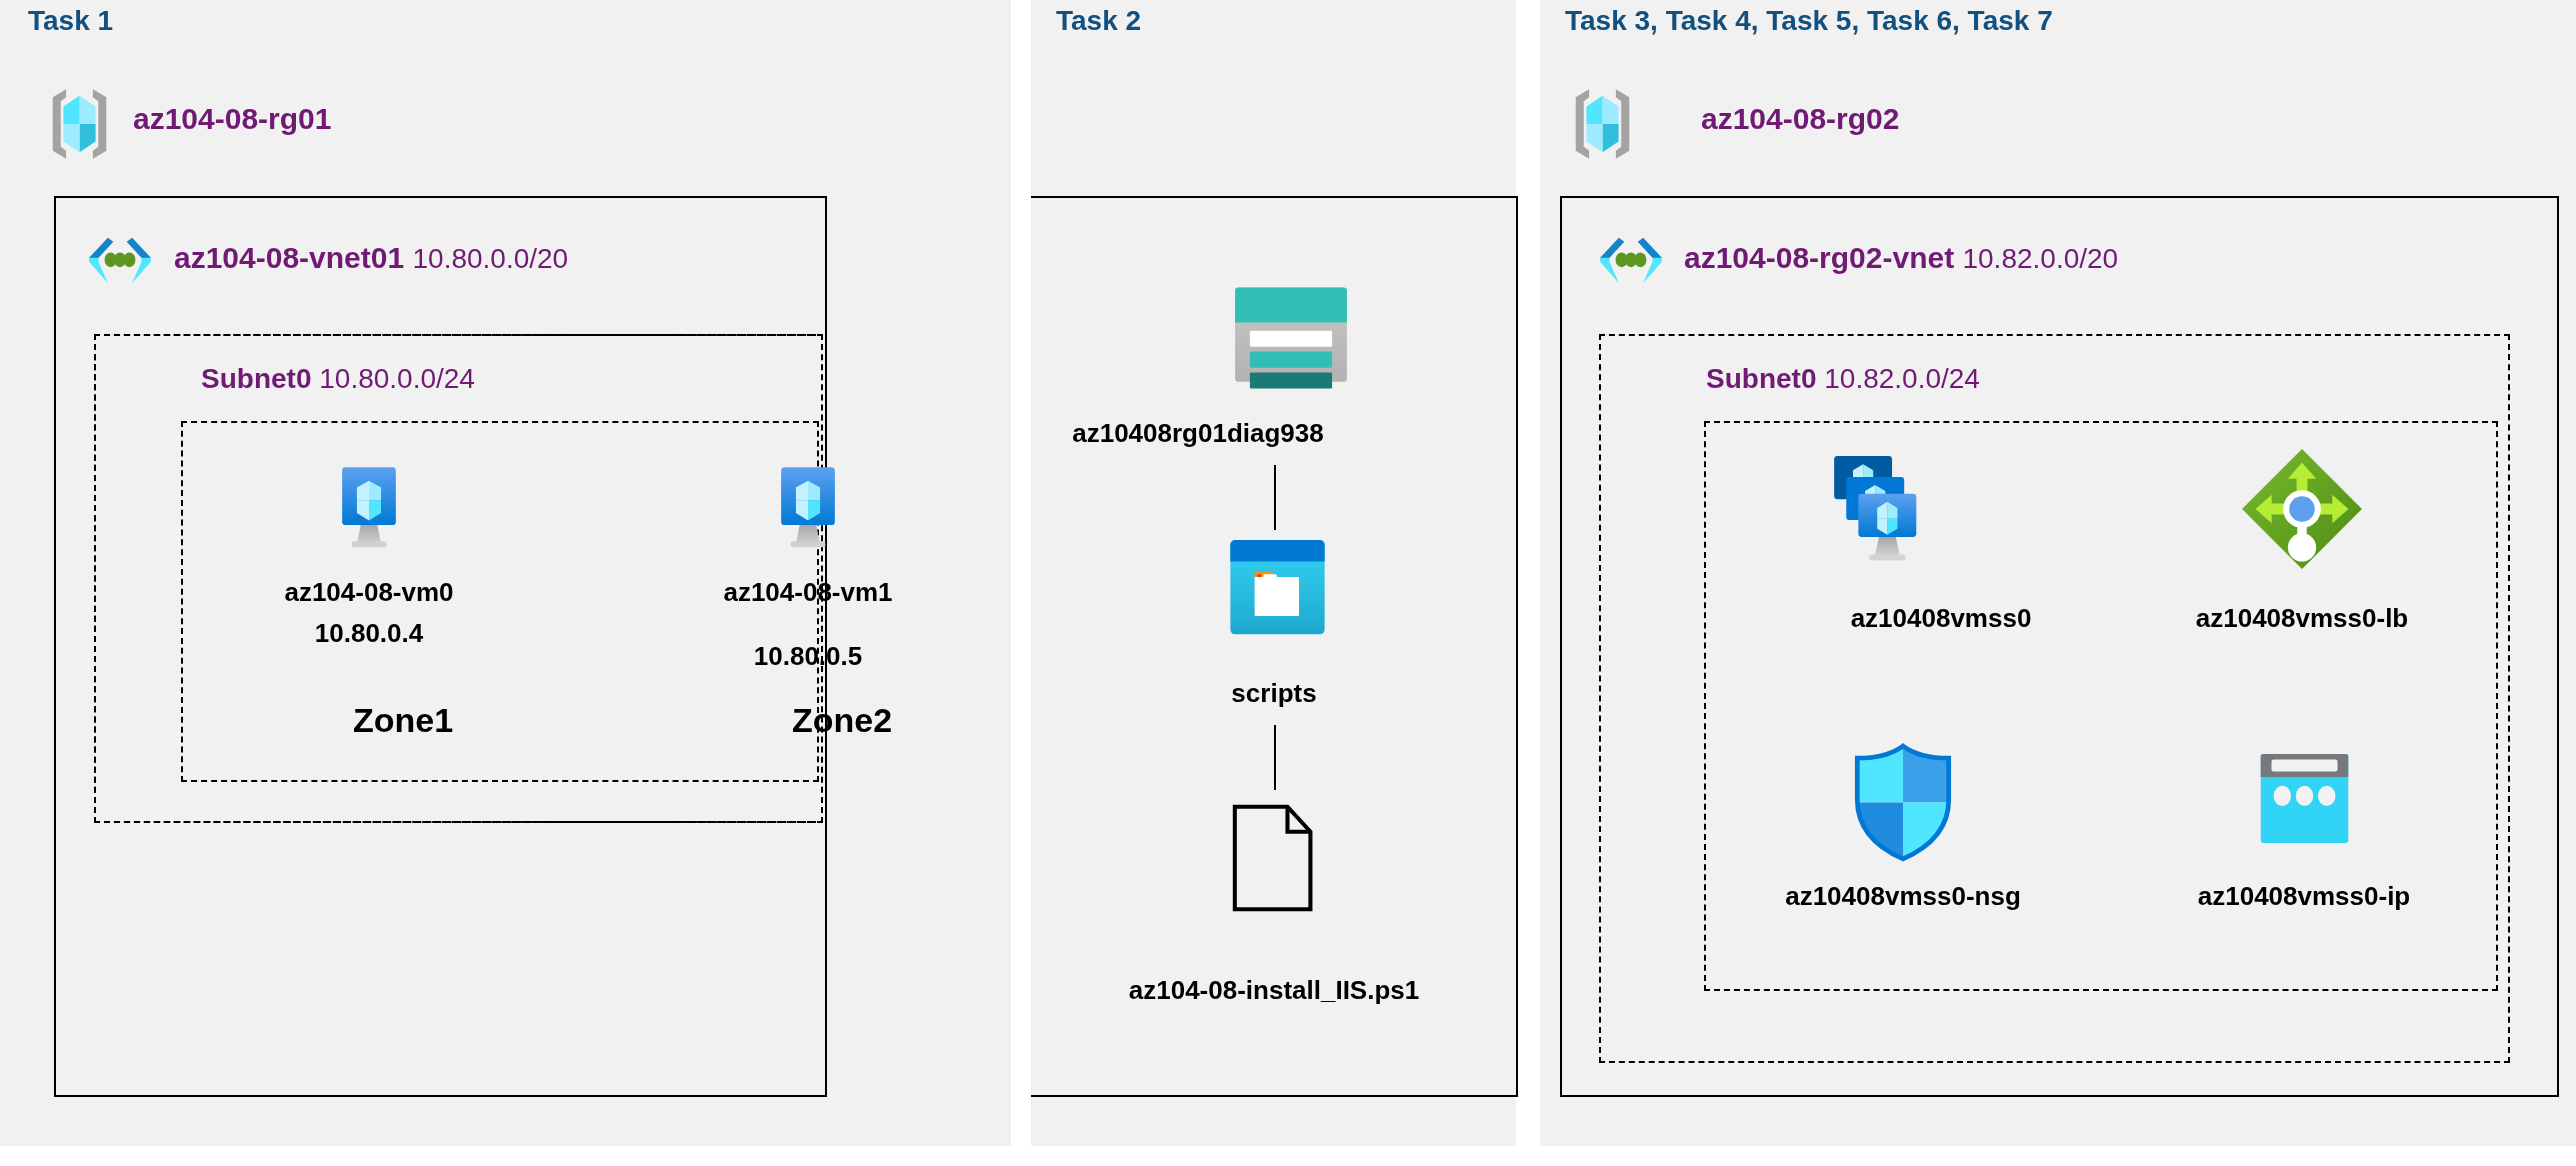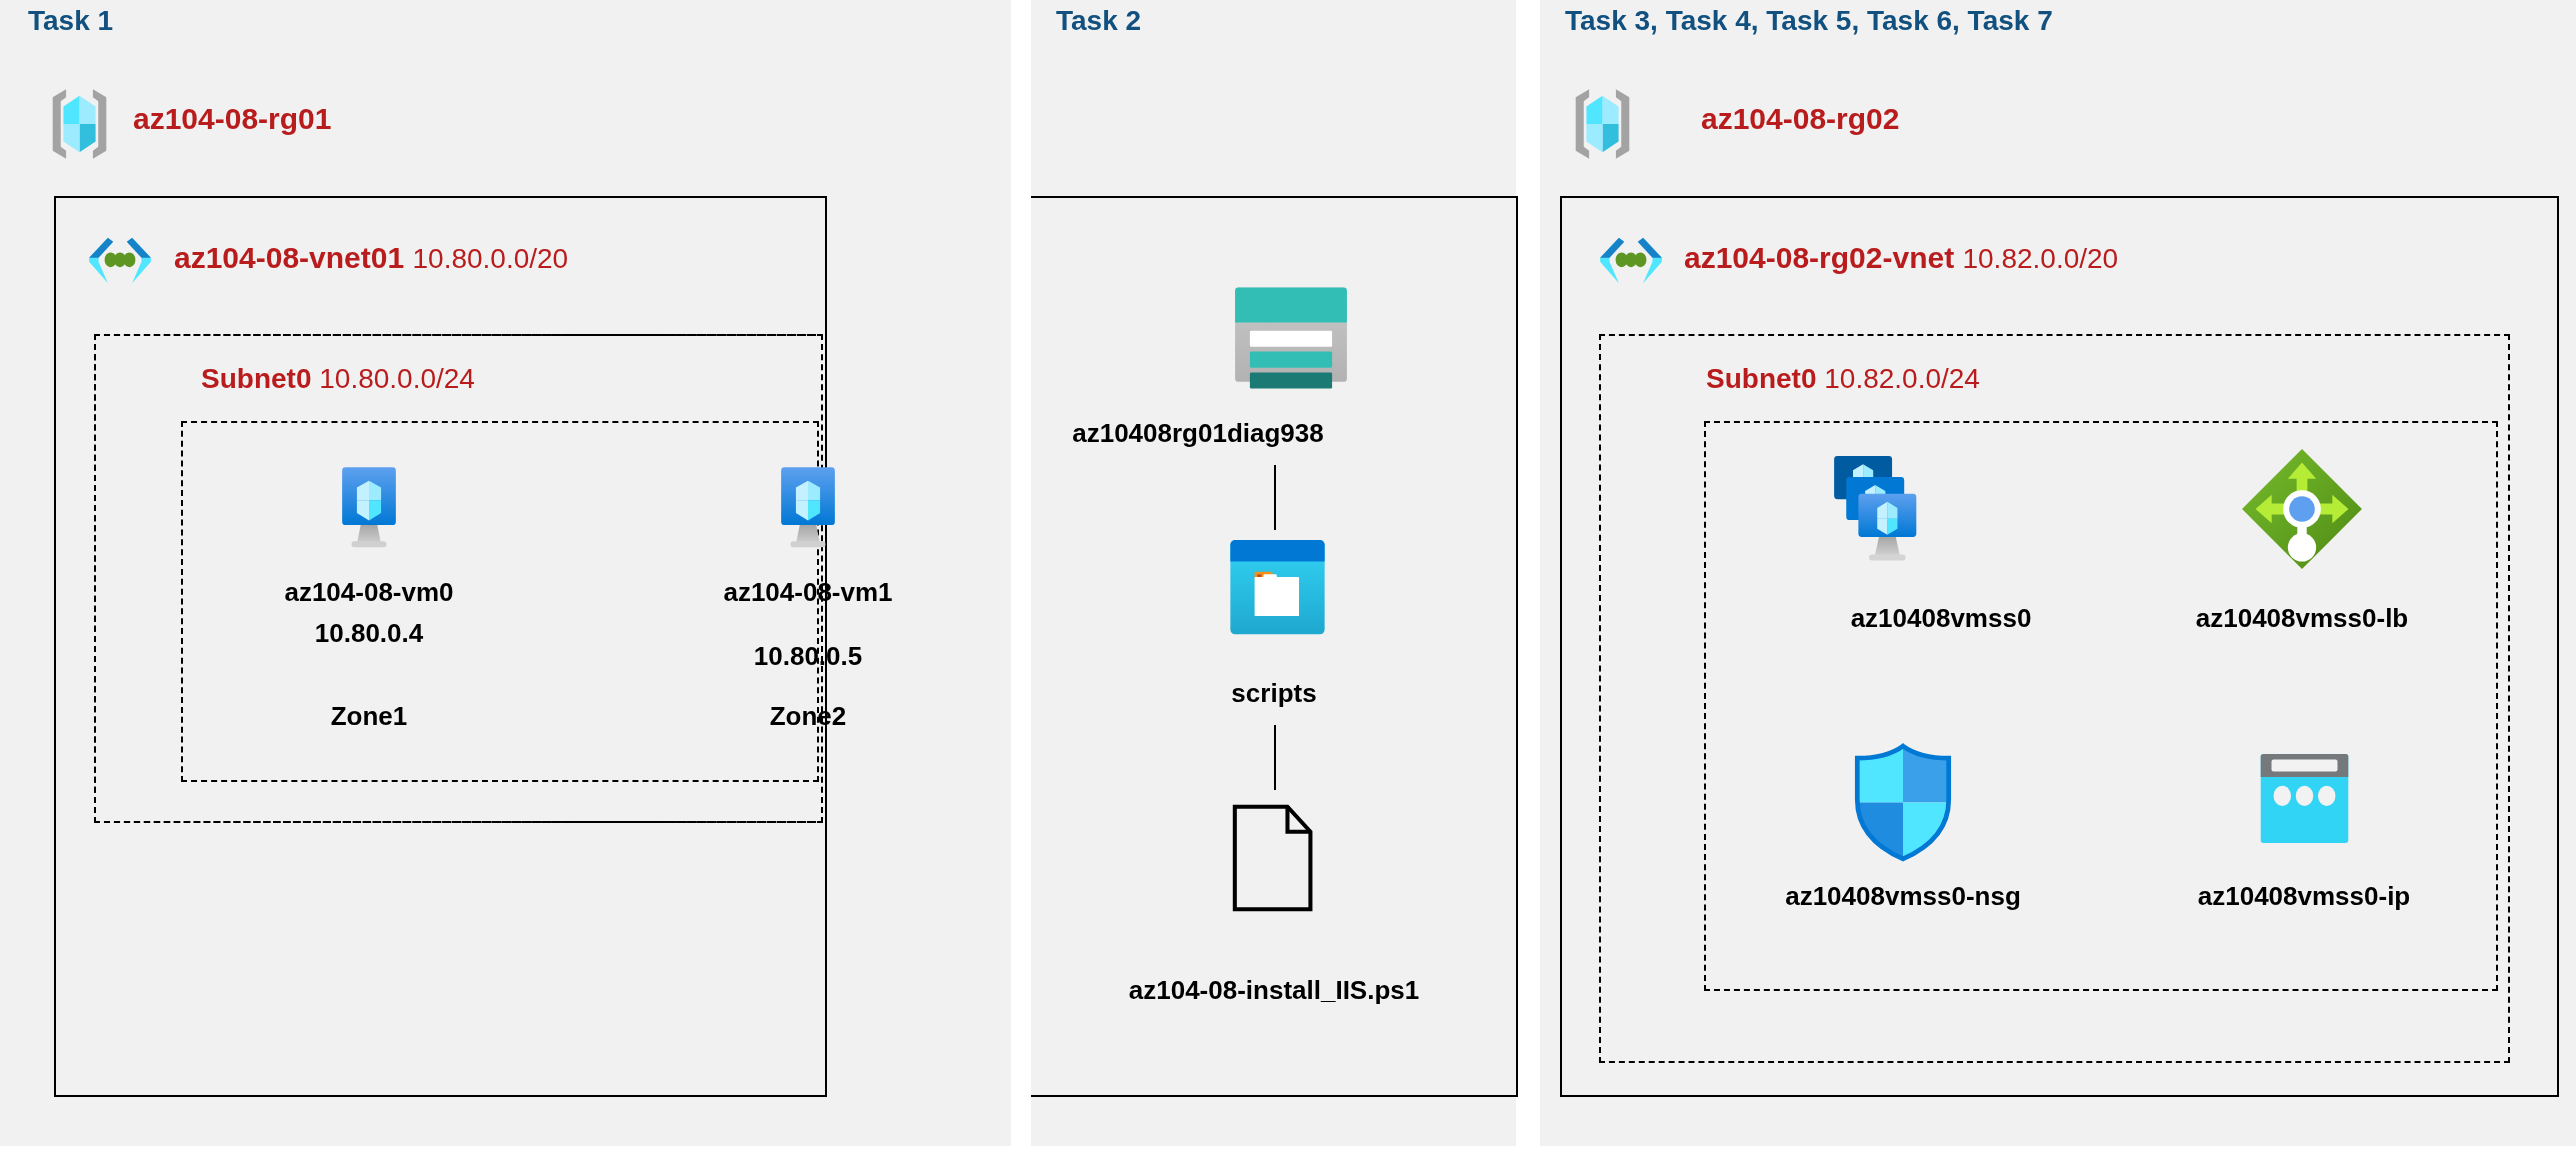--- a/index.html
+++ b/index.html
@@ -12,34 +12,34 @@
   .panel{position:absolute;background:#f1f1f1;}
   .task-title{
     position:absolute;color:#11507f;font-weight:bold;
     font-size:28px;letter-spacing:0px;white-space:nowrap;
   }
   
   .solid-box{position:absolute;border:2.7px solid #000000;background:transparent;}
   .dashed-box{position:absolute;border:2.7px dashed #000000;background:transparent;}
 
   
-  .lbl{position:absolute;white-space:nowrap;color:#b91c1c;}
+  .lbl{position:absolute;white-space:nowrap;color:#701a75;}
   .res-name{font-size:30px;font-weight:bold;}
   .res-cidr{font-size:28px;font-weight:normal;}
   .node-label{
     position:absolute;text-align:center;white-space:nowrap;
     font-size:26px;font-weight:bold;color:#000;
   }
   .node-sub{
     position:absolute;text-align:center;white-space:nowrap;
     font-size:26px;font-weight:bold;color:#000;
   }
   .node-zone{
     position:absolute;text-align:center;white-space:nowrap;
-    font-size:26px;font-weight:bold;color:#000;
+    font-size:34px;font-weight:bold;color:#000;margin-left:34px;
   }
   .icon{position:absolute;}
   .connector{position:absolute;background:#000;width:2px;}
   .centered{transform:translateX(-50%);}
 </style>
 </head>
 <body>
 
 <div class="panel" style="left:0px;top:0px;width:1011px;height:1146px;"></div>
 <div class="task-title" style="left:28px;top:5.4px;">Task 1</div>

